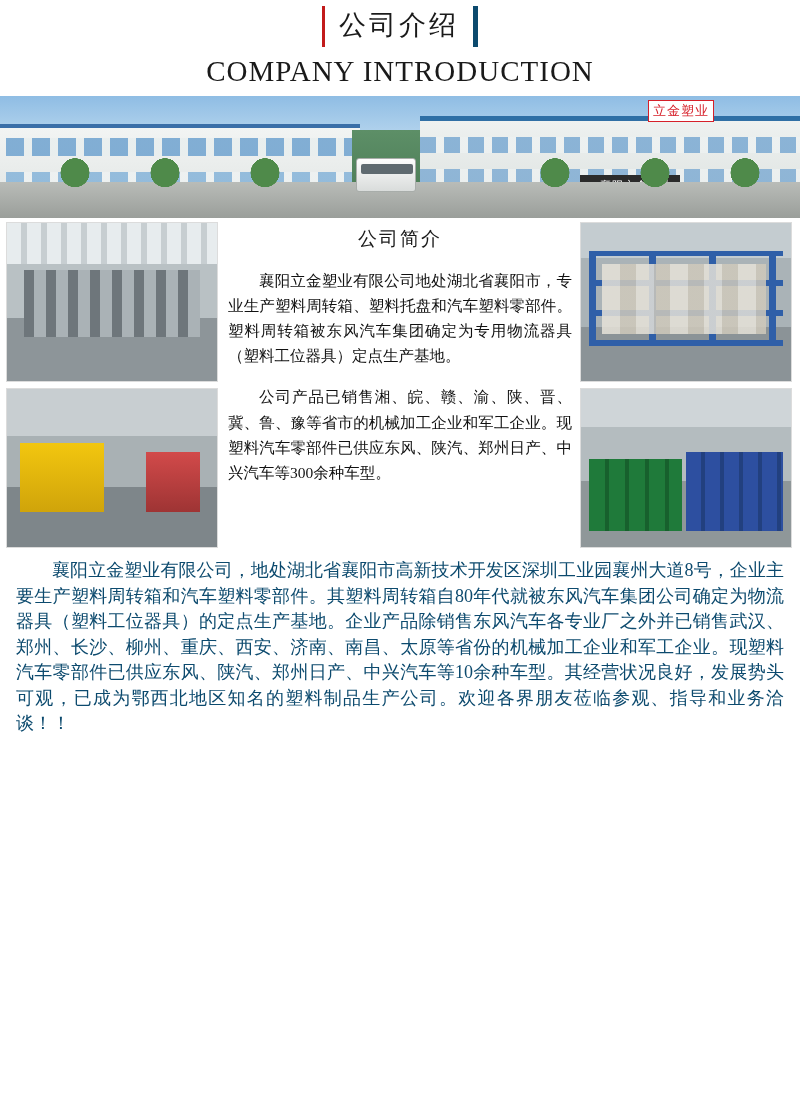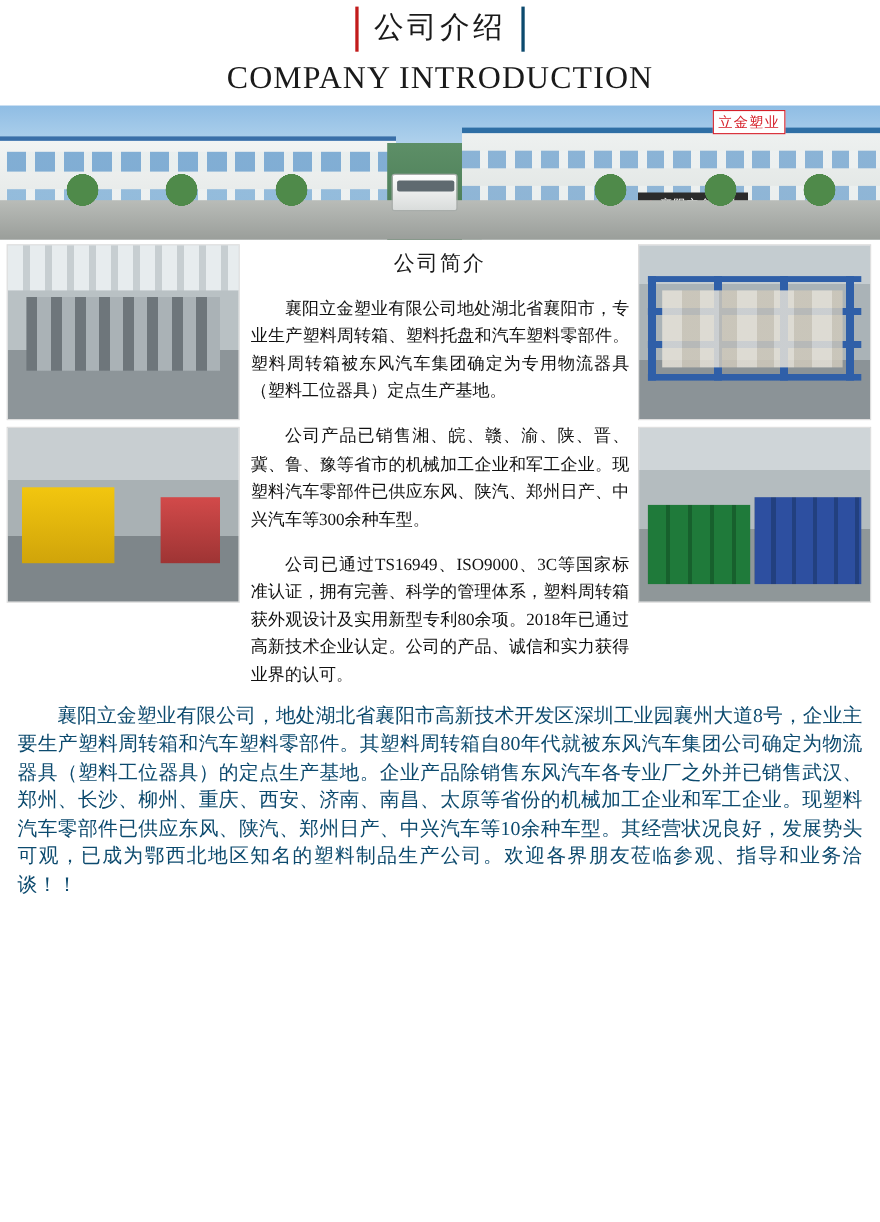--- a/index.html
+++ b/index.html
@@ -27,21 +27,21 @@
     justify-content: center;
     align-items: center;
   }
   .header-cn {
     display: inline-block;
     font-size: 27px;
     letter-spacing: 3px;
     color: #1a1a1a;
     padding: 1px 14px 4px 14px;
     border-left: 3px solid #c21b1b;
-    border-right: 3px solid #0c4a6e;
+    border-right: 5px solid #0c4a6e;
     font-family: "Liberation Serif", "DejaVu Serif", serif;
     font-weight: normal;
   }
   .header-en {
     font-size: 29px;
     letter-spacing: 1px;
     color: #1a1a1a;
     margin-top: 8px;
     margin-bottom: 8px;
     font-family: "Liberation Serif", "DejaVu Serif", serif;
@@ -251,21 +251,20 @@
 
     <div class="col-photos">
       <div class="photo ph-warehouse1"></div>
       <div class="photo ph-machine"></div>
     </div>
 
     <div class="col-text">
       <div class="intro-title">公司简介</div>
       <p class="intro-p">襄阳立金塑业有限公司地处湖北省襄阳市，专业生产塑料周转箱、塑料托盘和汽车塑料零部件。塑料周转箱被东风汽车集团确定为专用物流器具（塑料工位器具）定点生产基地。</p>
       <p class="intro-p">公司产品已销售湘、皖、赣、渝、陕、晋、冀、鲁、豫等省市的机械加工企业和军工企业。现塑料汽车零部件已供应东风、陕汽、郑州日产、中兴汽车等300余种车型。</p>
-      <p class="intro-p">公司已通过TS16949、ISO9000、3C等国家标准认证，拥有完善、科学的管理体系，塑料周转箱获外观设计及实用新型专利80余项。2018年已通过高新技术企业认定。公司的产品、诚信和实力获得业界的认可。</p>
     </div>
 
     <div class="col-photos">
       <div class="photo ph-rack"></div>
       <div class="photo ph-crates"></div>
     </div>
 
   </div>
 
   <div class="bottom">

